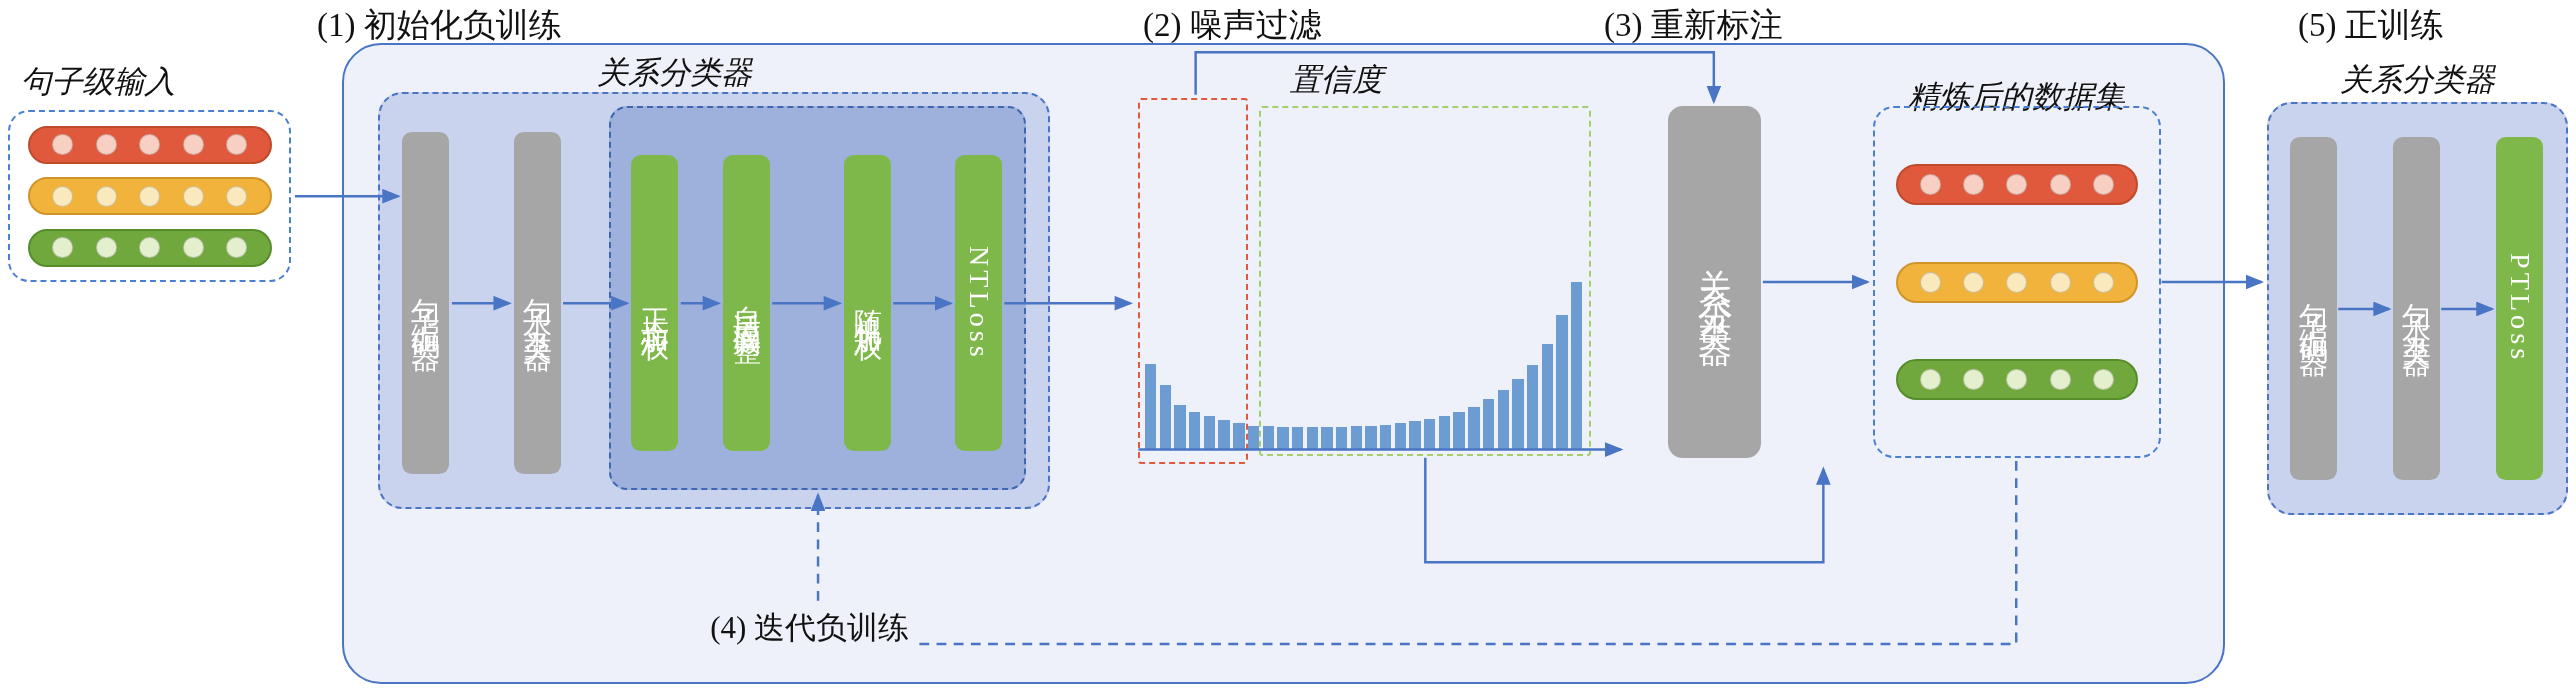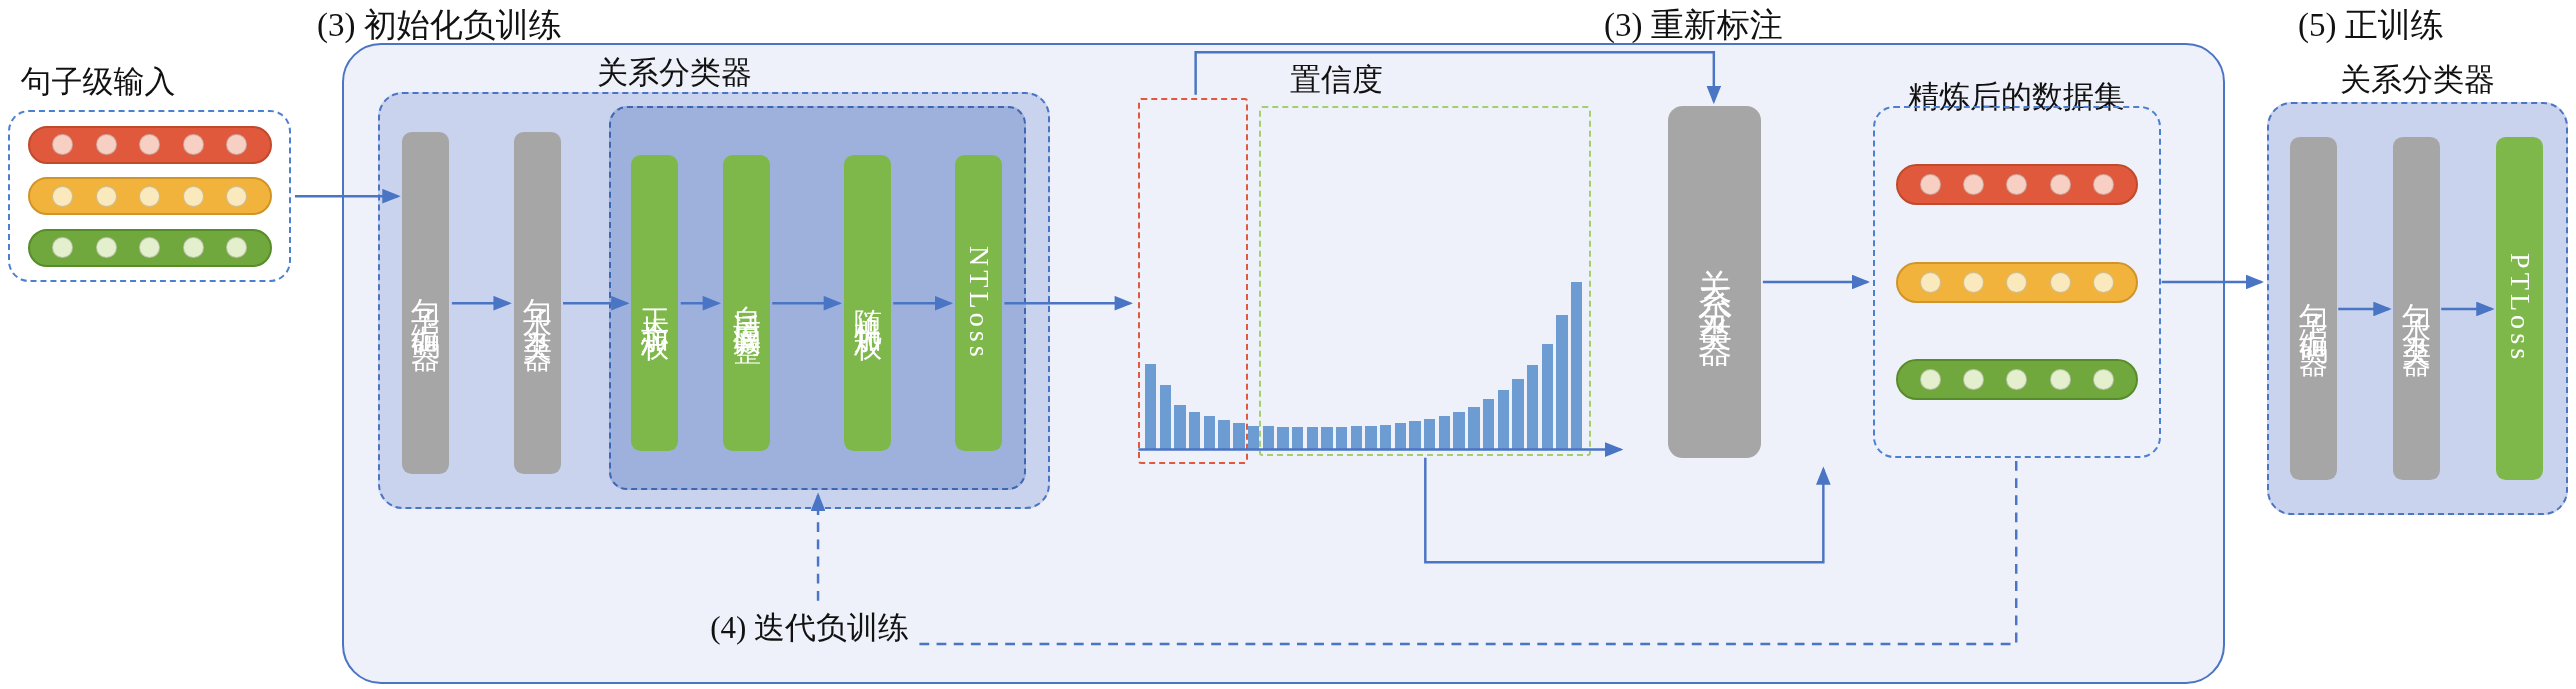--- a/index.html
+++ b/index.html
@@ -1,19 +1,19 @@
 <!DOCTYPE html>
 <html style="font-size:13px"><head>
 <meta charset="utf-8">
 <style>
   html,body{margin:0;padding:0;background:#fff;}
   #canvas{position:relative;width:2576px;height:689px;background:#fff;overflow:hidden;
           font-family:"Liberation Serif","DejaVu Serif",serif;color:#111;}
   .step-label{position:absolute;font-size:33px;white-space:nowrap;}
-  .section-title{position:absolute;font-size:31px;white-space:nowrap;}
+  .section-title{position:absolute;font-size:31px;white-space:nowrap;font-style:italic;}
   .big-box{position:absolute;left:342px;top:43px;width:1883px;height:641px;
            background:#eef1f9;border:2.5px solid #4a74c4;border-radius:39px;box-sizing:border-box;}
   .panel-blue{position:absolute;background:#c9d3ed;border:2.5px dashed #4a74c4;border-radius:24.5px;box-sizing:border-box;}
   .antloss{position:absolute;left:609px;top:106px;width:417px;height:384px;
            background:#9db1dc;border:2.5px dashed #3f66b0;border-radius:18px;box-sizing:border-box;}
   .antloss-title{position:absolute;left:609px;top:111px;width:417px;text-align:center;font-size:31px;}
   .dashed-panel{position:absolute;border:2.5px dashed #4a7fd1;border-radius:21px;box-sizing:border-box;
                 display:flex;flex-direction:column;justify-content:space-evenly;align-items:center;}
   .input-box{left:8.2px;top:110px;width:283px;height:172px;background:#fff;}
   .refined-box{left:1873px;top:106px;width:288px;height:352px;background:transparent;}
@@ -36,21 +36,22 @@
   #clean-region{left:1259px;top:106px;width:332px;height:350px;border:2.5px dashed #a5cf6a;}
   #step4-label{position:absolute;left:702px;top:607px;font-size:31px;white-space:nowrap;
                background:#eef1f9;z-index:10;padding:0 8.2px;}
   svg.overlay{position:absolute;left:0;top:0;z-index:5;pointer-events:none;}
 </style>
 </head>
 <body>
 
 <div id="canvas">
 
-  <div class="step-label" style="left:317px;top:3.3px">(3) 初始化负训练</div>
+  <div class="step-label" style="left:317px;top:3.3px">(1) 初始化负训练</div>
+  <div class="step-label" style="left:1143px;top:3.3px">(2) 噪声过滤</div>
   <div class="step-label" style="left:1604px;top:3.3px">(3) 重新标注</div>
   <div class="step-label" style="left:2298px;top:3.3px">(5) 正训练</div>
 
   <div class="big-box"></div>
 
   <div class="section-title" style="left:20.4px;top:61px">句子级输入</div>
   <div class="dashed-panel input-box">
       <div class="pill" style="background: rgb(224, 89, 60); border-color: rgb(192, 74, 44);">
         <span class="dot" style="background: rgb(247, 207, 195);"></span>
         <span class="dot" style="background: rgb(247, 207, 195);"></span>

